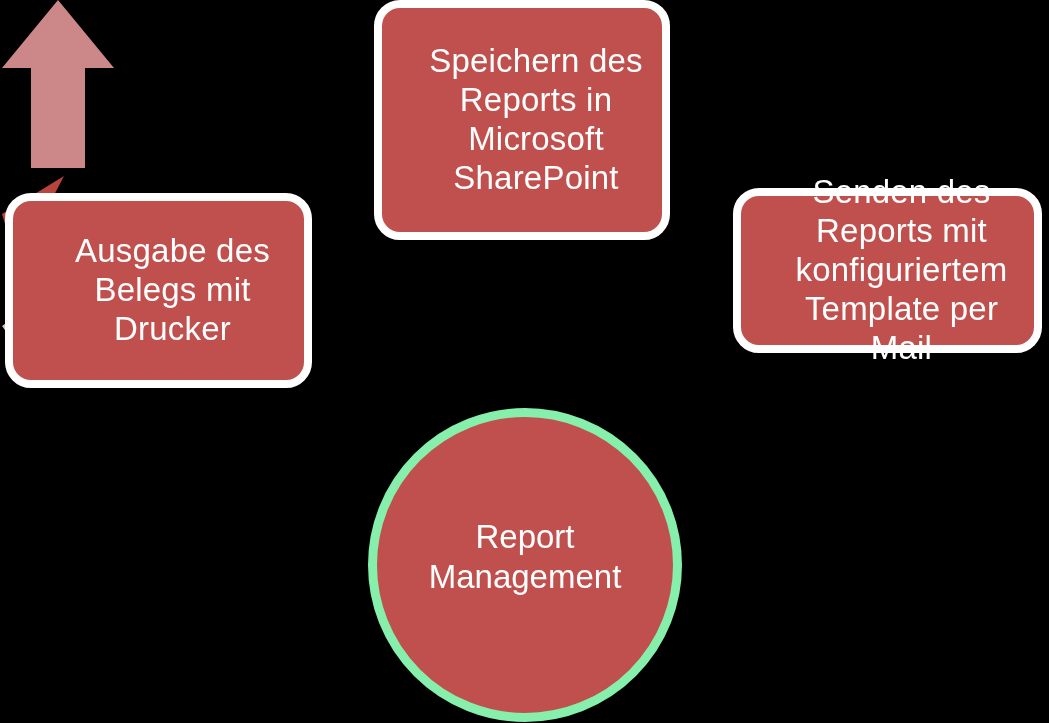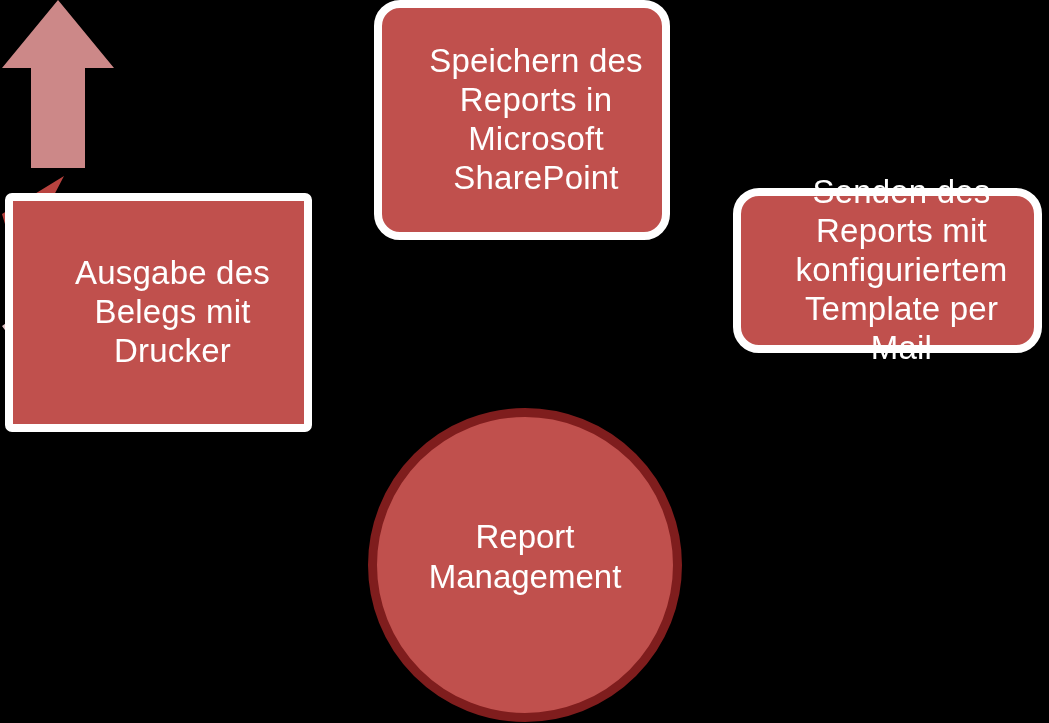--- a/index.html
+++ b/index.html
@@ -47,43 +47,42 @@
     width: 296px;
     height: 240px;
     font-size: 33px;
     border-top-left-radius: 26px;
     border-top-right-radius: 26px;
   }
   #box-left {
     left: 5px;
     top: 193px;
     width: 307px;
-    height: 239px;
+    height: 195px;
     font-size: 33px;
-    border-radius: 7px;
   }
   #box-right {
     left: 733px;
     top: 188px;
     width: 309px;
     height: 165px;
     font-size: 33px;
   }
 
   
   #hub-circle {
     position: absolute;
     left: 368px;
     top: 408px;
     width: 314px;
     height: 314px;
     box-sizing: border-box;
     border-radius: 50%;
     background: #c0504d;
-    border: 9px solid #7f1d1d;
+    border: 9px solid #86efac;
     display: flex;
     align-items: center;
     justify-content: center;
     text-align: center;
     color: #ffffff;
     font-size: 33px;
     line-height: 1.22;
   }
   #hub-circle .hub-label {
     display: block;

